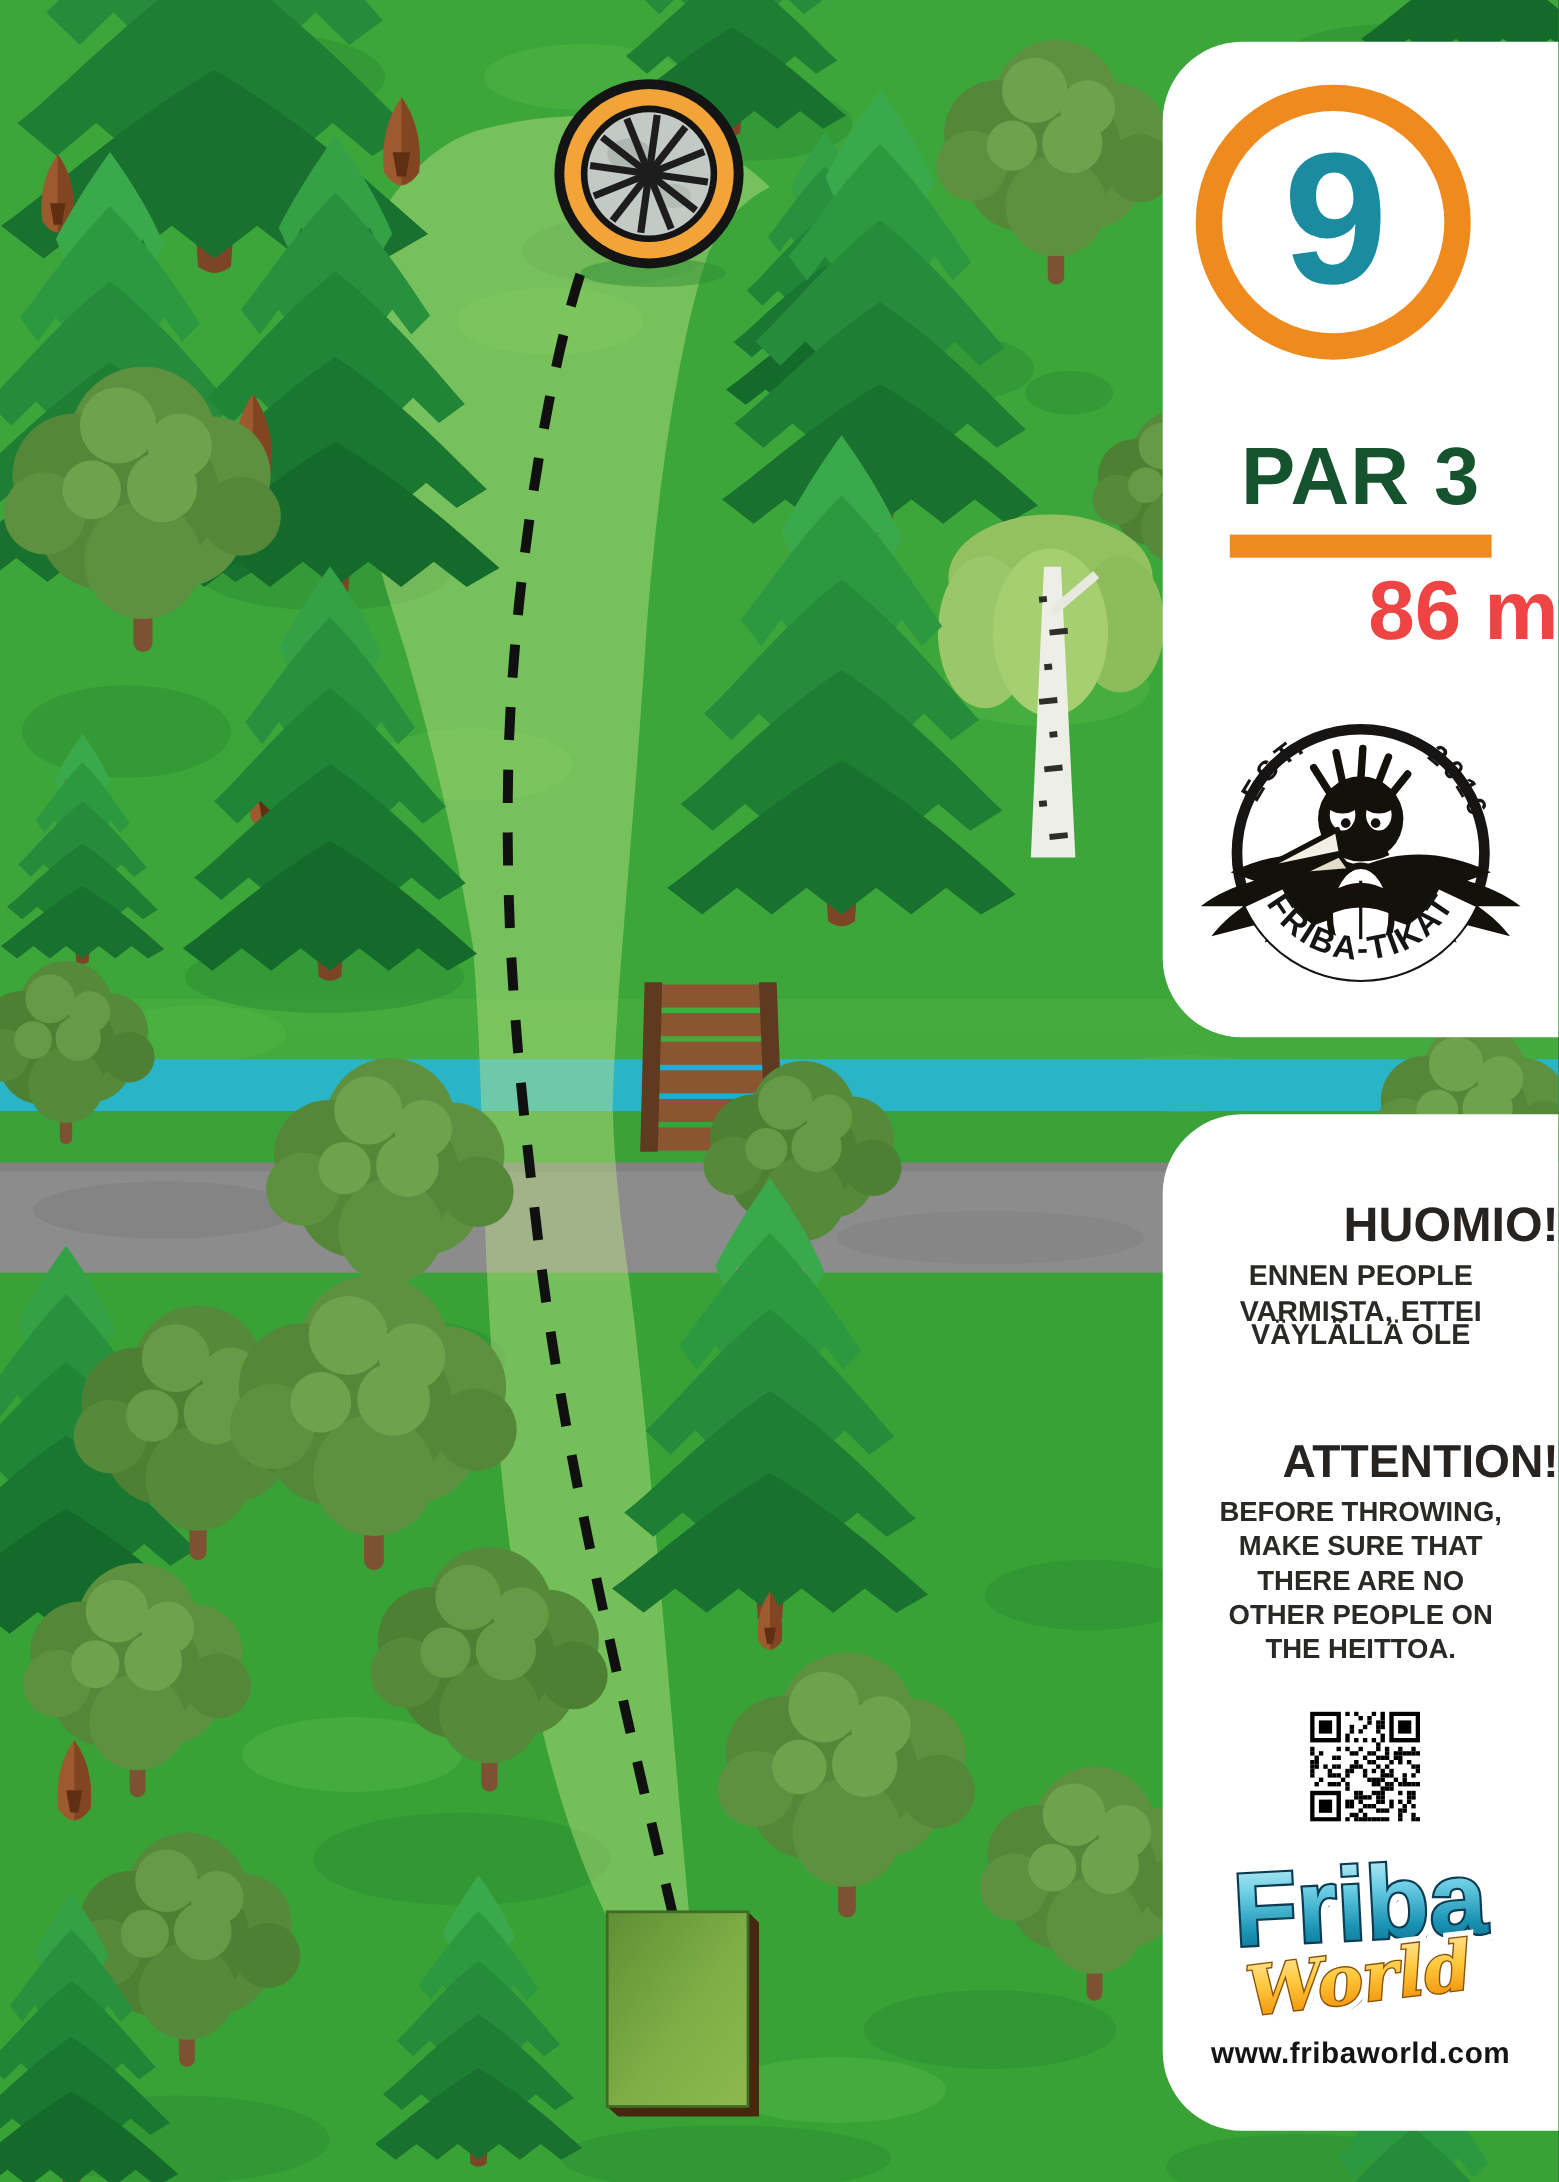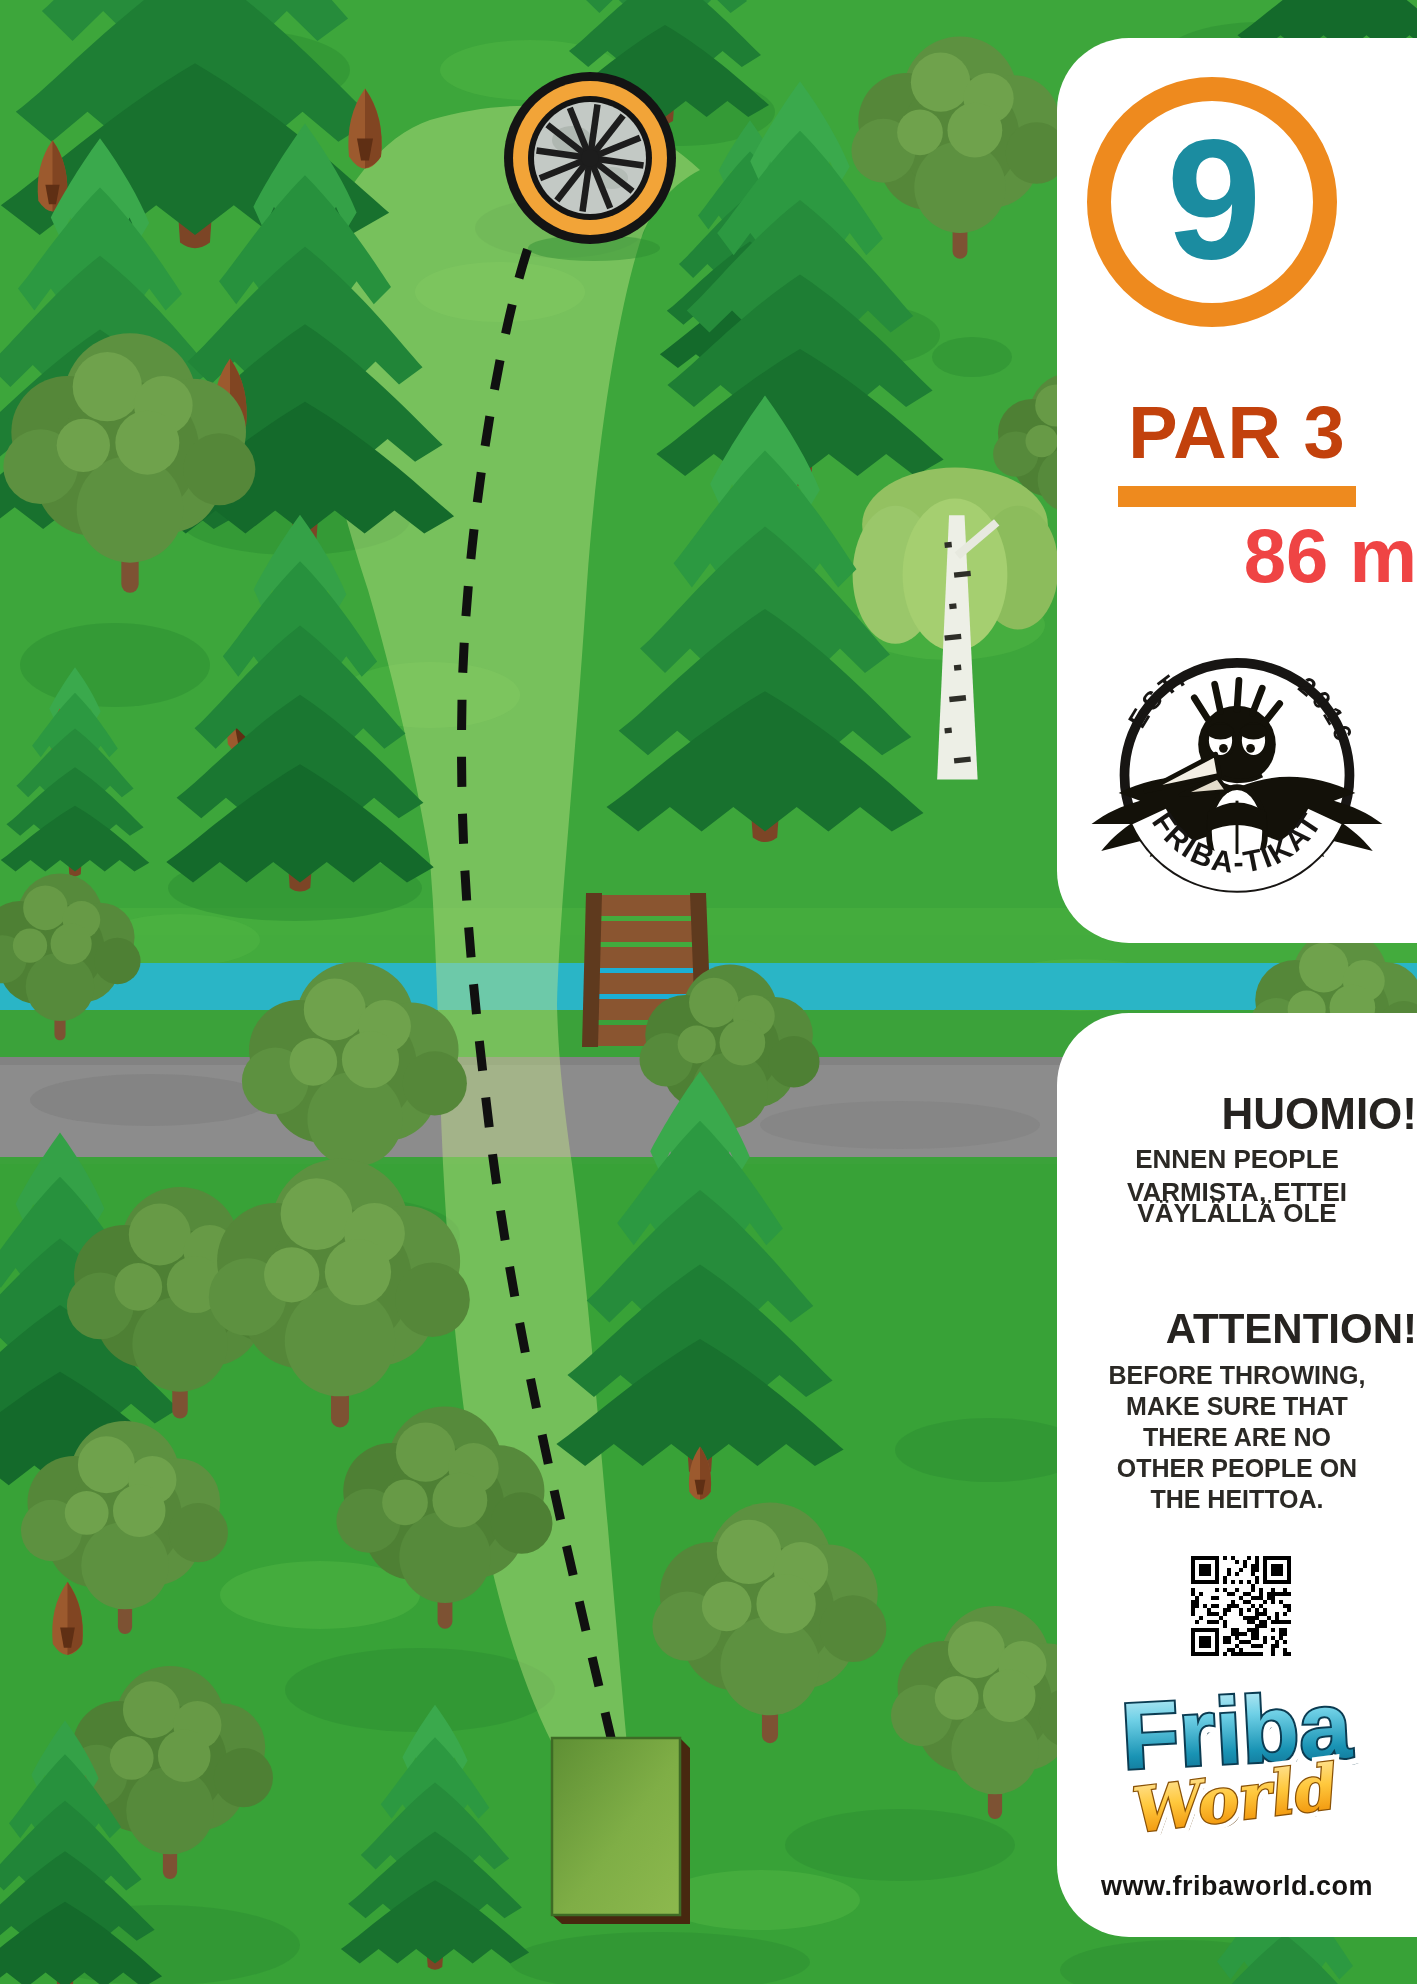--- a/index.html
+++ b/index.html
@@ -6,33 +6,33 @@
   #poster{position:relative;width:1417px;height:1984px;overflow:hidden;background:#3BA23A;
           font-family:"Liberation Sans",sans-serif;}
   #map{position:absolute;left:0;top:0;width:1417px;height:1984px;display:block;}
   .card{position:absolute;left:1057px;width:360px;background:#fff;border-radius:72px 0 0 72px;}
   #card-hole{top:38px;height:905px;}
   #card-notice{top:1013px;height:924px;}
   .abs{position:absolute;}
   #hole-circle{left:30px;top:39px;width:202px;height:202px;border:24px solid #EE8A1E;border-radius:50%;
                display:flex;align-items:center;justify-content:center;}
   #hole-number{color:#1B8CA0;font-size:170px;font-weight:800;line-height:1;margin-top:-6px;letter-spacing:-4px;}
-  #par-label{left:0;top:352px;width:100%;text-align:center;color:#c2410c;font-size:74px;font-weight:800;letter-spacing:1px;}
+  #par-label{left:0;top:352px;width:100%;text-align:center;color:#14532d;font-size:74px;font-weight:800;letter-spacing:1px;}
   #par-rule{left:61px;top:448px;width:238px;height:21px;background:#EE8A1E;}
   #dist-label{left:0;top:474px;width:100%;text-align:right;color:#ef4444;font-size:76px;font-weight:800;}
   #club-badge{left:0px;top:592px;width:360px;height:320px;}
   .notice-h{left:0;width:100%;text-align:right;color:#262320;font-weight:800;}
   .notice-l{left:0;width:100%;text-align:center;color:#2B2925;font-weight:700;}
   #fi-h{top:76px;font-size:44px;}
   .fi-line{font-size:26px;line-height:33px;}
   #en-h{top:292px;font-size:42px;}
   .en-line{font-size:25px;line-height:31px;}
   #qr{left:134px;top:543px;width:100px;height:100px;}
   #brand-logo{left:18px;top:660px;width:324px;height:180px;}
-  #site-url{top:838px;font-size:27px;letter-spacing:0.5px;color:#161412;margin-top:20px;}
+  #site-url{top:838px;font-size:27px;letter-spacing:0.5px;color:#161412;}
 </style>
 </head>
 <body>
 
 <div id="poster">
 
   <svg id="map" viewBox="0 0 1417 1984" xmlns="http://www.w3.org/2000/svg">
     <defs>
       <linearGradient id="teeGrad" x1="0" y1="0" x2="1" y2="1">
         <stop offset="0" stop-color="#5e8f34"></stop>

